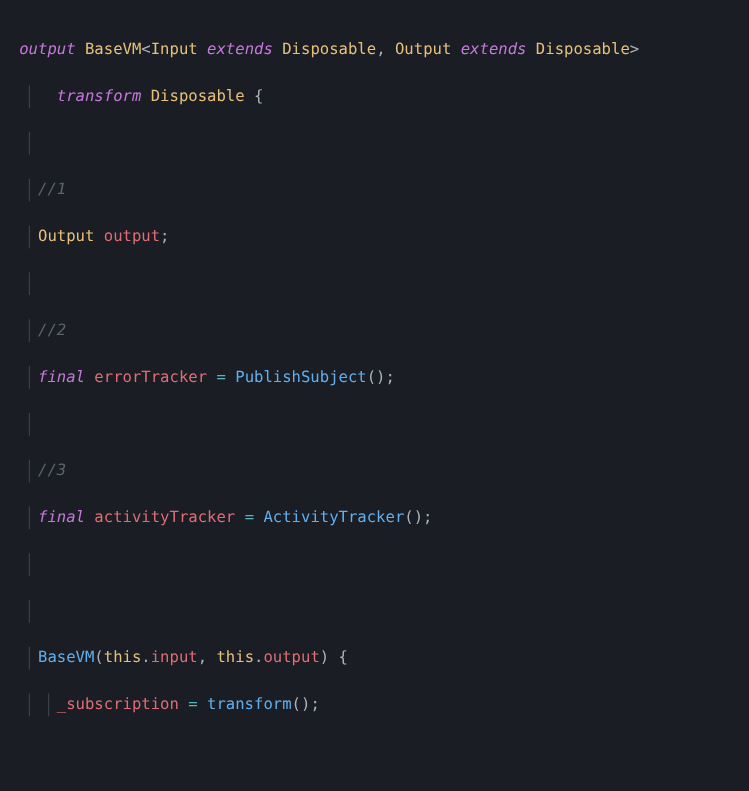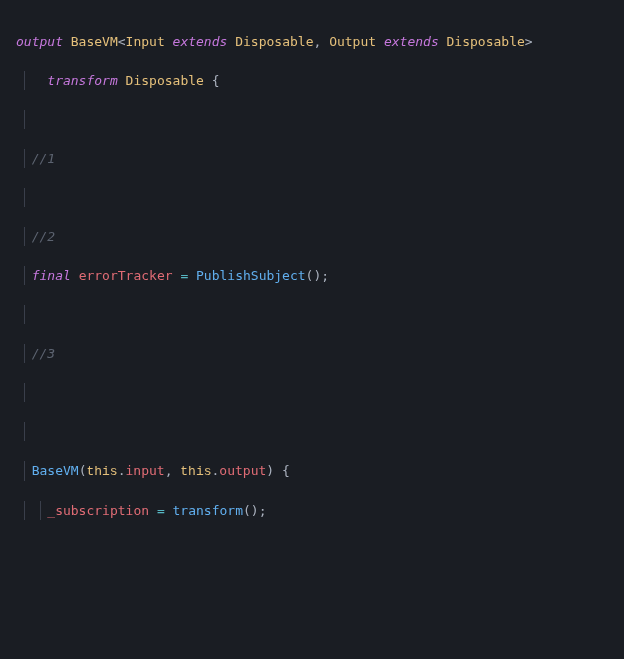--- a/index.html
+++ b/index.html
@@ -35,35 +35,37 @@
     top: 0;
     bottom: 0;
   }
   .kw { color: #c678dd; font-style: italic; }
   .type { color: #e5c07b; }
   .ident { color: #e06c75; }
   .func { color: #61afef; margin-top: 34px; }
   .punct { color: #abb2bf; }
   .op { color: #56b6c2; }
   .comment { color: #5c6370; font-style: italic; }
-  .this { color: #e5c07b; font-family: Liberation Mono, monospace; }
+  .this { color: #e5c07b; }
 </style>
 </head>
 <body>
 
 <div class="code-block">
 <div class="line"><span class="kw">output</span> <span class="type">BaseVM</span><span class="punct">&lt;</span><span class="type">Input</span> <span class="kw">extends</span> <span class="type">Disposable</span><span class="punct">,</span> <span class="type">Output</span> <span class="kw">extends</span> <span class="type">Disposable</span><span class="punct">&gt;</span></div>
 <div class="line"><span class="indent-guide"></span>    <span class="kw">transform</span> <span class="type">Disposable</span> <span class="punct">{</span></div>
 <div class="line"><span class="indent-guide"></span>  </div>
 <div class="line"><span class="indent-guide"></span>  <span class="comment">//1</span></div>
+<div class="line"><span class="indent-guide"></span>  <span class="type">Output</span> <span class="ident">output</span><span class="punct">;</span></div>
 <div class="line"><span class="indent-guide"></span>  </div>
 <div class="line"><span class="indent-guide"></span>  <span class="comment">//2</span></div>
 <div class="line"><span class="indent-guide"></span>  <span class="kw">final</span> <span class="ident">errorTracker</span> <span class="op">=</span> <span class="func">PublishSubject</span><span class="punct">()</span><span class="punct">;</span></div>
 <div class="line"><span class="indent-guide"></span>  </div>
 <div class="line"><span class="indent-guide"></span>  <span class="comment">//3</span></div>
+<div class="line"><span class="indent-guide"></span>  <span class="kw">final</span> <span class="ident">activityTracker</span> <span class="op">=</span> <span class="func">ActivityTracker</span><span class="punct">()</span><span class="punct">;</span></div>
 <div class="line"><span class="indent-guide"></span>  </div>
 <div class="line"><span class="indent-guide"></span>  </div>
 <div class="line"><span class="indent-guide"></span>  <span class="func">BaseVM</span><span class="punct">(</span><span class="this">this</span><span class="punct">.</span><span class="ident">input</span><span class="punct">,</span> <span class="this">this</span><span class="punct">.</span><span class="ident">output</span><span class="punct">)</span> <span class="punct">{</span></div>
 <div class="line"><span class="indent-guide"></span><span class="indent-guide2"></span>    <span class="ident">_subscription</span> <span class="op">=</span> <span class="func">transform</span><span class="punct">()</span><span class="punct">;</span></div>
 
 
 
 
 
 

